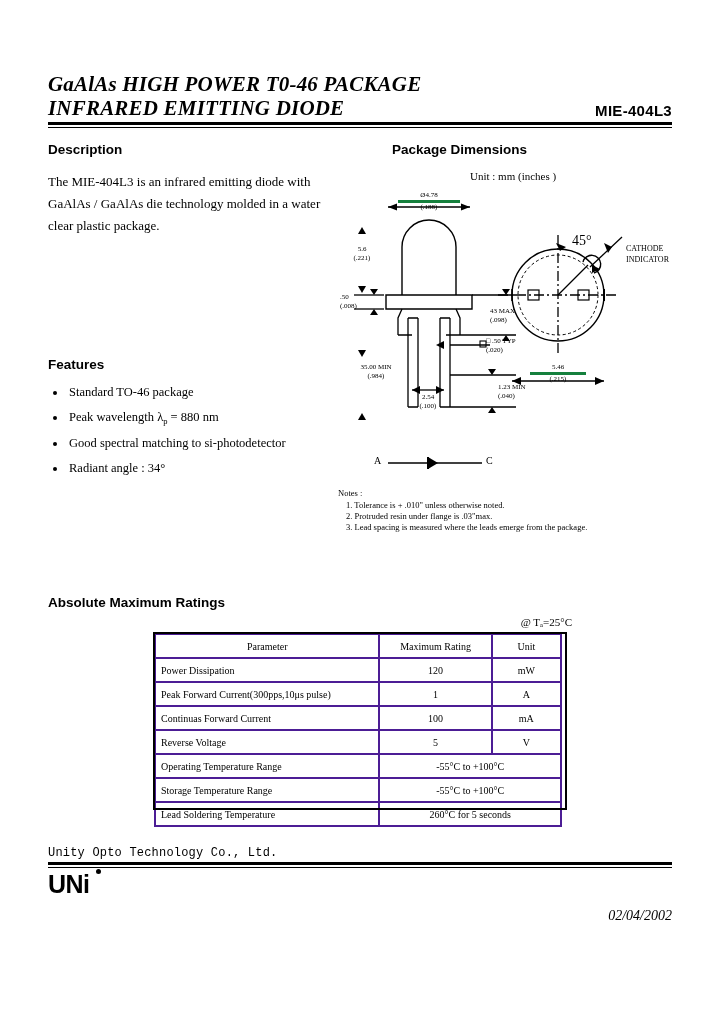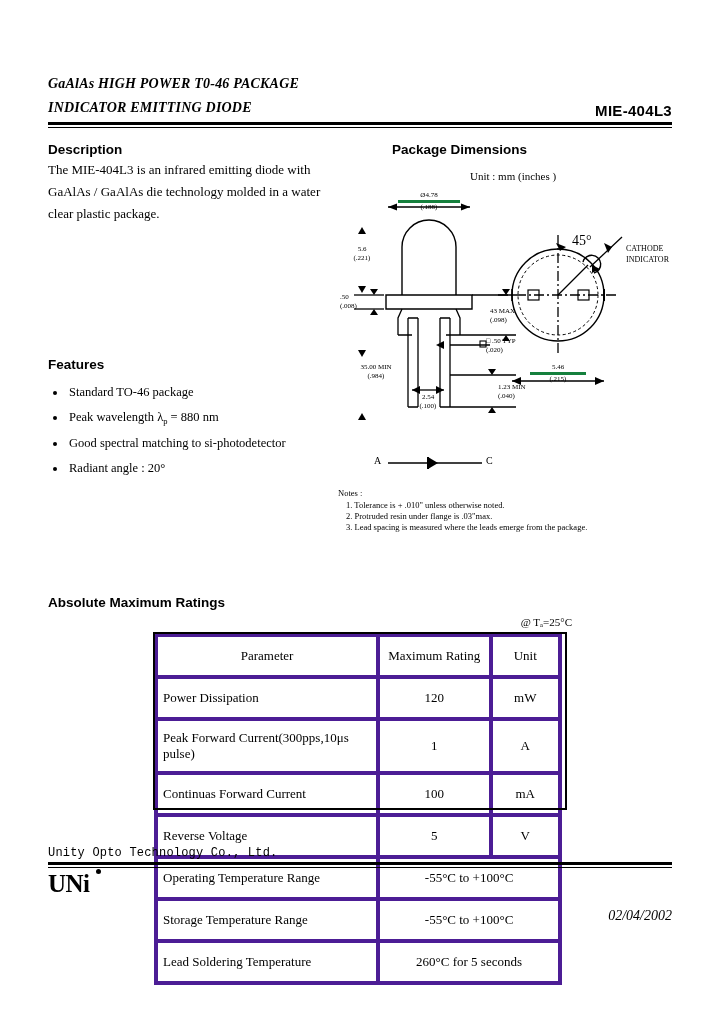--- a/index.html
+++ b/index.html
@@ -6,31 +6,31 @@
   body{
     width:720px;height:1012px;position:relative;overflow:hidden;
     font-family:"Liberation Serif", serif; color:#000;
   }
   .page{position:absolute;inset:0;}
 
   
   .hdr{position:absolute;left:48px;top:72px;width:624px;}
   .hdr-rows{display:flex;justify-content:space-between;align-items:flex-end;}
   .hdr-title{font-family:"Liberation Serif",serif;font-weight:bold;font-style:italic;
-             font-size:14px;line-height:24px;letter-spacing:.2px;white-space:nowrap;}
+             font-size:21px;line-height:24px;letter-spacing:.2px;white-space:nowrap;}
   .hdr-part{font-family:"Liberation Sans",sans-serif;font-weight:bold;font-size:15px;
             letter-spacing:.3px;white-space:nowrap;padding-bottom:1px;}
   .hdr-rule{margin-top:2px;border-top:3px solid #000;border-bottom:1px solid #000;height:2px;}
 
   
   .sec-h{font-family:"Liberation Sans",sans-serif;font-weight:bold;font-size:13.5px;}
 
   
   #desc-block{position:absolute;left:48px;top:142px;width:300px;}
-  #desc-block .body{margin-top:2px;font-size:13px;line-height:22px;}
+  #desc-block .body{margin-top:14px;font-size:13px;line-height:22px;}
 
   
   #feat-block{position:absolute;left:48px;top:357px;width:310px;}
   #feat-block ul{list-style:none;margin:10px 0 0 0;padding:0;}
   #feat-block li{position:relative;padding-left:21px;font-size:12.5px;line-height:21px;
                  margin-bottom:4px;}
   #feat-block li .bul{position:absolute;left:5px;top:50%;transform:translateY(-50%);
                       width:4px;height:4px;background:#000;border-radius:50%;}
   sub{font-size:8.5px;vertical-align:baseline;position:relative;top:3px;}
 
@@ -45,50 +45,50 @@
 
   
   #notes{position:absolute;left:338px;top:488px;font-size:8.5px;line-height:11px;}
   #notes .nh{margin-bottom:1px;}
   #notes .nl{padding-left:8px;}
 
   
   #rat-head{position:absolute;left:48px;top:595px;}
   #ta-note{position:absolute;right:148px;top:616px;font-size:11px;white-space:nowrap;}
   table.rt{position:absolute;left:154px;top:633px;width:408px;border-collapse:collapse;}
-  table.rt td{border:4px solid #4c1d95;font-size:13px;height:20px;padding:9px 5px;}
+  table.rt td{border:2px solid #4c1d95;font-size:10px;height:20px;padding:1px 5px;}
   table.rt td.c{text-align:center;}
   table.rt .col-p{width:234px;}
   table.rt .col-m{width:110px;margin-left:38px;}
   table.rt .col-u{width:64px;}
   table.rt tr:first-child td{text-align:center;}
   .touter{position:absolute;left:153px;top:632px;width:410px;height:174px;
           border:2px solid #000;pointer-events:none;}
 
   
   #foot-rule{position:absolute;left:48px;top:862px;width:624px;
              border-top:3px solid #000;border-bottom:1px solid #000;height:2px;}
-  #logo{position:absolute;left:48px;top:871px;font-family:Liberation Serif, serif;
+  #logo{position:absolute;left:48px;top:871px;font-family:Liberation Sans, sans-serif;
         font-weight:bold;font-size:25px;letter-spacing:-.5px;line-height:26px;}
   #logo .dot{position:absolute;left:48px;top:-2px;width:5px;height:5px;background:#000;
              border-radius:50%;}
   #company{position:absolute;left:48px;top:846px;font-family:Liberation Mono, monospace;
            font-size:12px;letter-spacing:.2px;}
   #date{position:absolute;right:48px;top:908px;font-size:14px;font-style:italic;font-family:Liberation Serif, serif;}
 </style>
 </head>
 <body>
 
 <div class="page">
 
   <div class="hdr">
     <div class="hdr-rows">
       <div>
         <div class="hdr-title">GaAlAs HIGH POWER T0-46 PACKAGE</div>
-        <div class="hdr-title">INDICATOR EMITTING DIODE</div>
+        <div class="hdr-title">INFRARED EMITTING DIODE</div>
       </div>
       <div class="hdr-part">MIE-404L3</div>
     </div>
     <div class="hdr-rule"></div>
   </div>
 
   <div id="desc-block">
     <div class="sec-h">Description</div>
     <div class="body">The MIE-404L3 is an infrared emitting diode with GaAlAs / GaAlAs die technology molded in a water clear plastic package.</div>
   </div>
@@ -103,21 +103,21 @@
       <li>
         <span class="bul"></span>
         <span>Peak wavelength λ</span><sub>p</sub><span> = 880 nm</span>
       </li>
       <li>
         <span class="bul"></span>
         <span>Good spectral matching to si-photodetector</span>
       </li>
       <li>
         <span class="bul"></span>
-        <span> Radiant angle :  20°</span>
+        <span> Radiant angle :  34°</span>
       </li>
     </ul>
   </div>
 
   <div id="pkg-head" class="sec-h">Package Dimensions</div>
   <div id="unit-note">Unit : mm (inches )</div>
 
   <div id="drawing">
     <svg width="360" height="300" viewBox="0 0 360 300">
       <g stroke="#000" fill="none" stroke-width="1.3">

